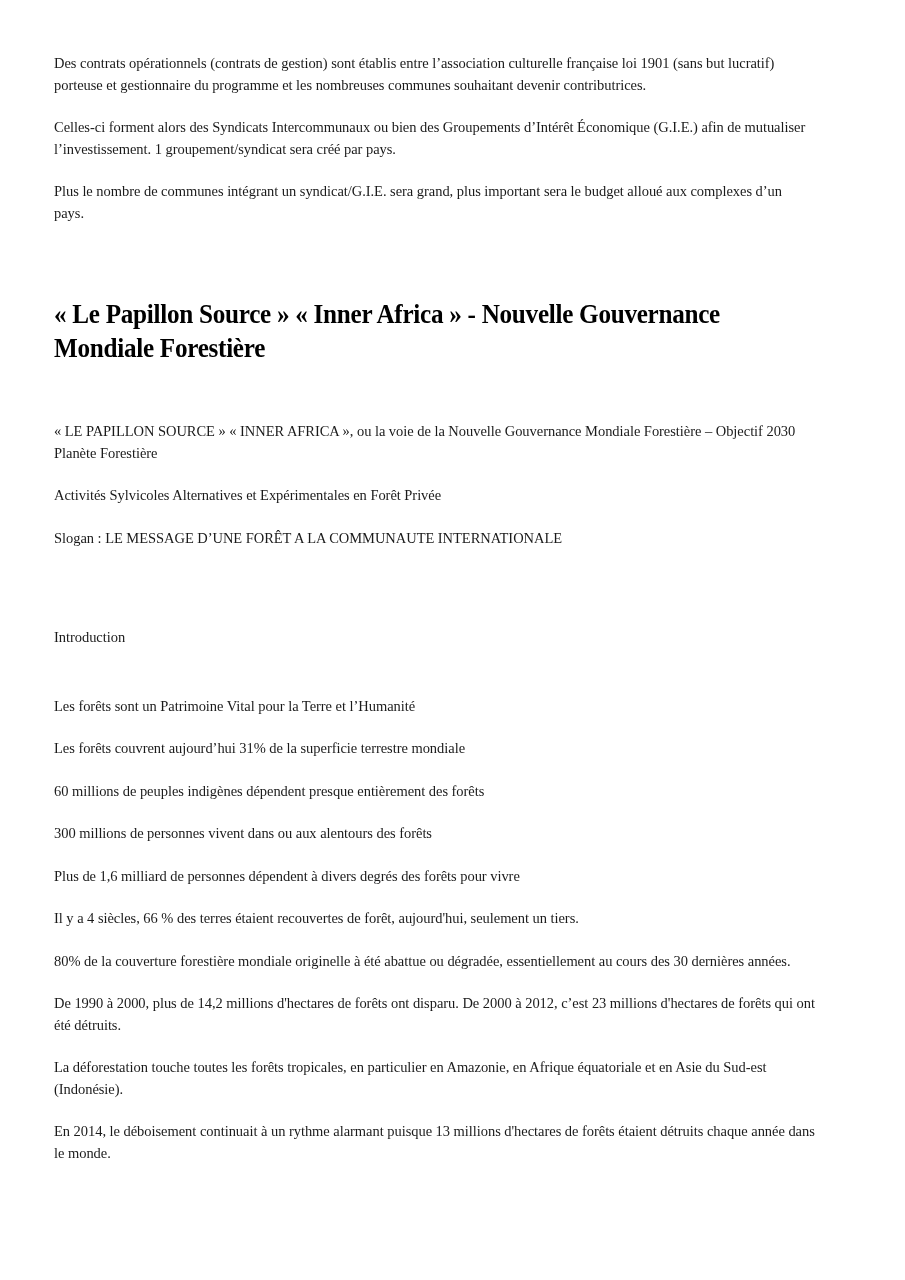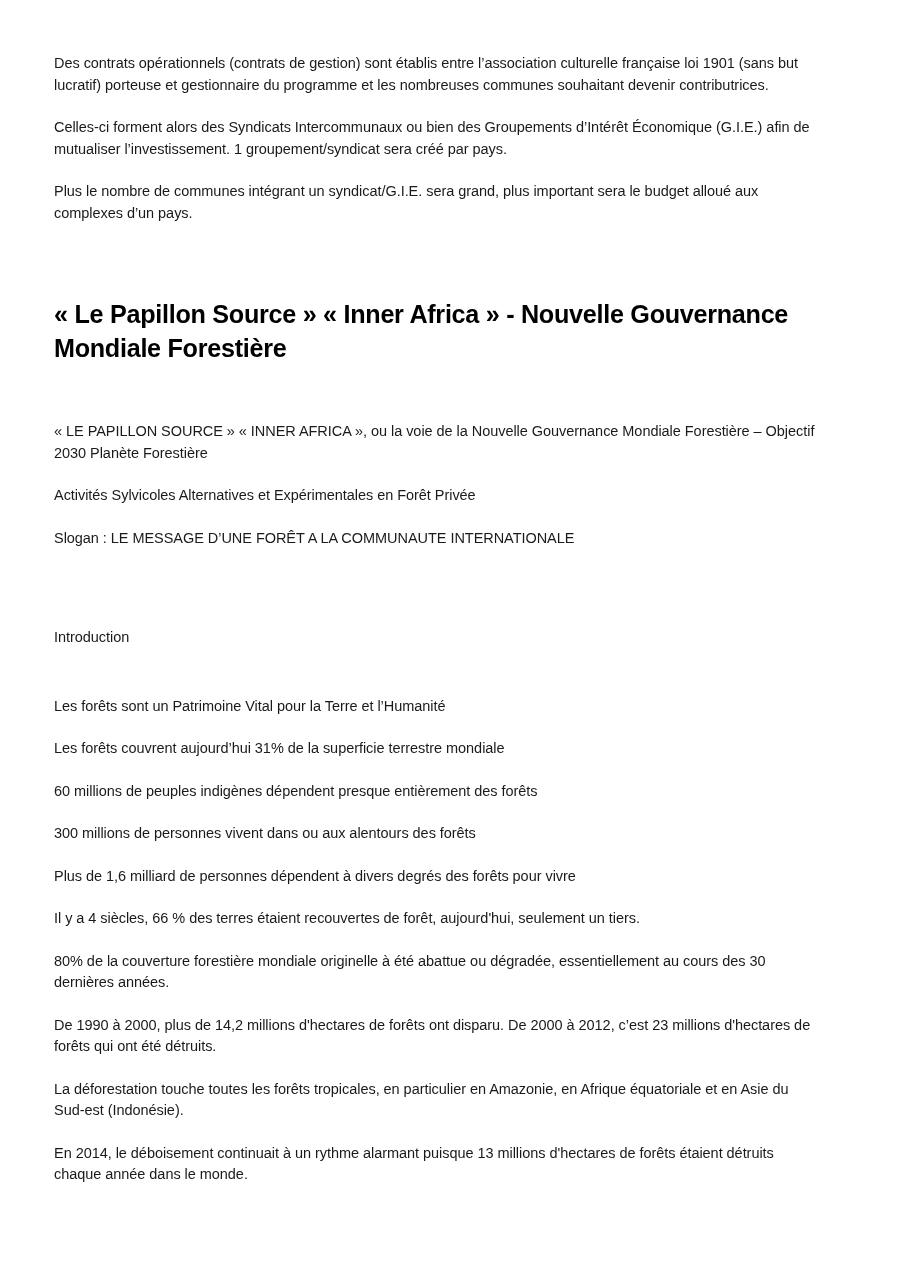--- a/index.html
+++ b/index.html
@@ -13,20 +13,21 @@
     color: #000000;
     -webkit-font-smoothing: antialiased;
   }
   .page {
     position: relative;
     width: 905px;
     height: 1280px;
     background: #ffffff;
     overflow: hidden;
     box-sizing: border-box;
+    font-family: Liberation Serif, serif;
   }
   .content {
     position: absolute;
     left: 54px;
     top: 52px;
     width: 797px;
   }
   
   .para {
     font-size: 15.2px;

